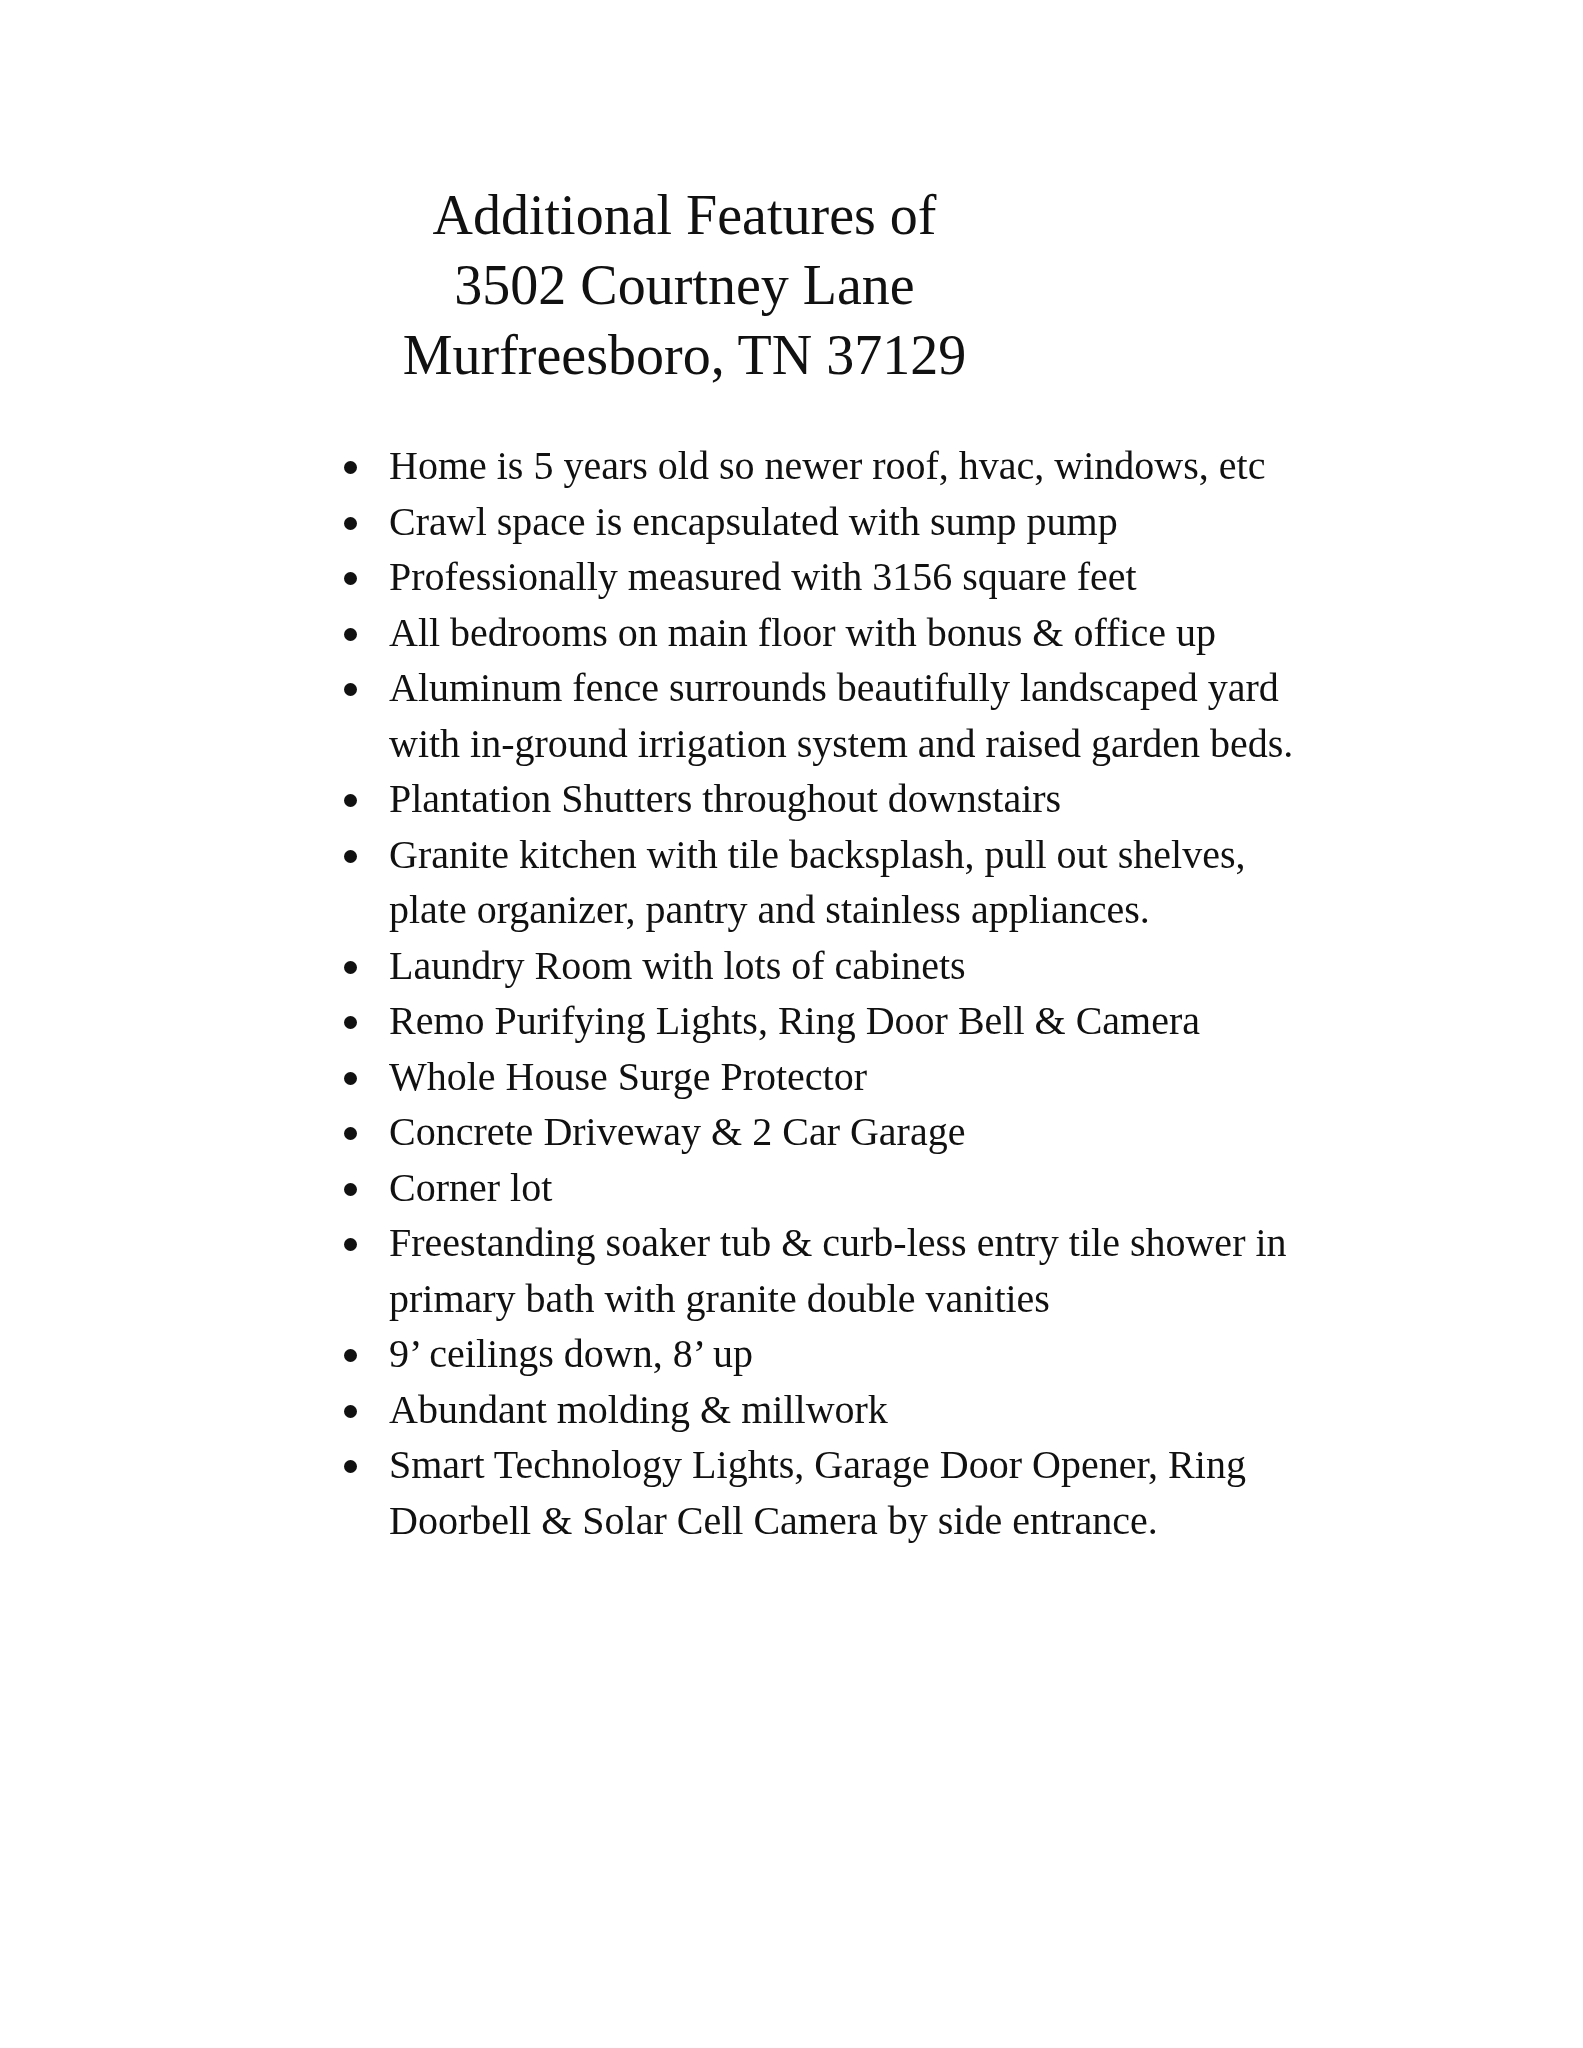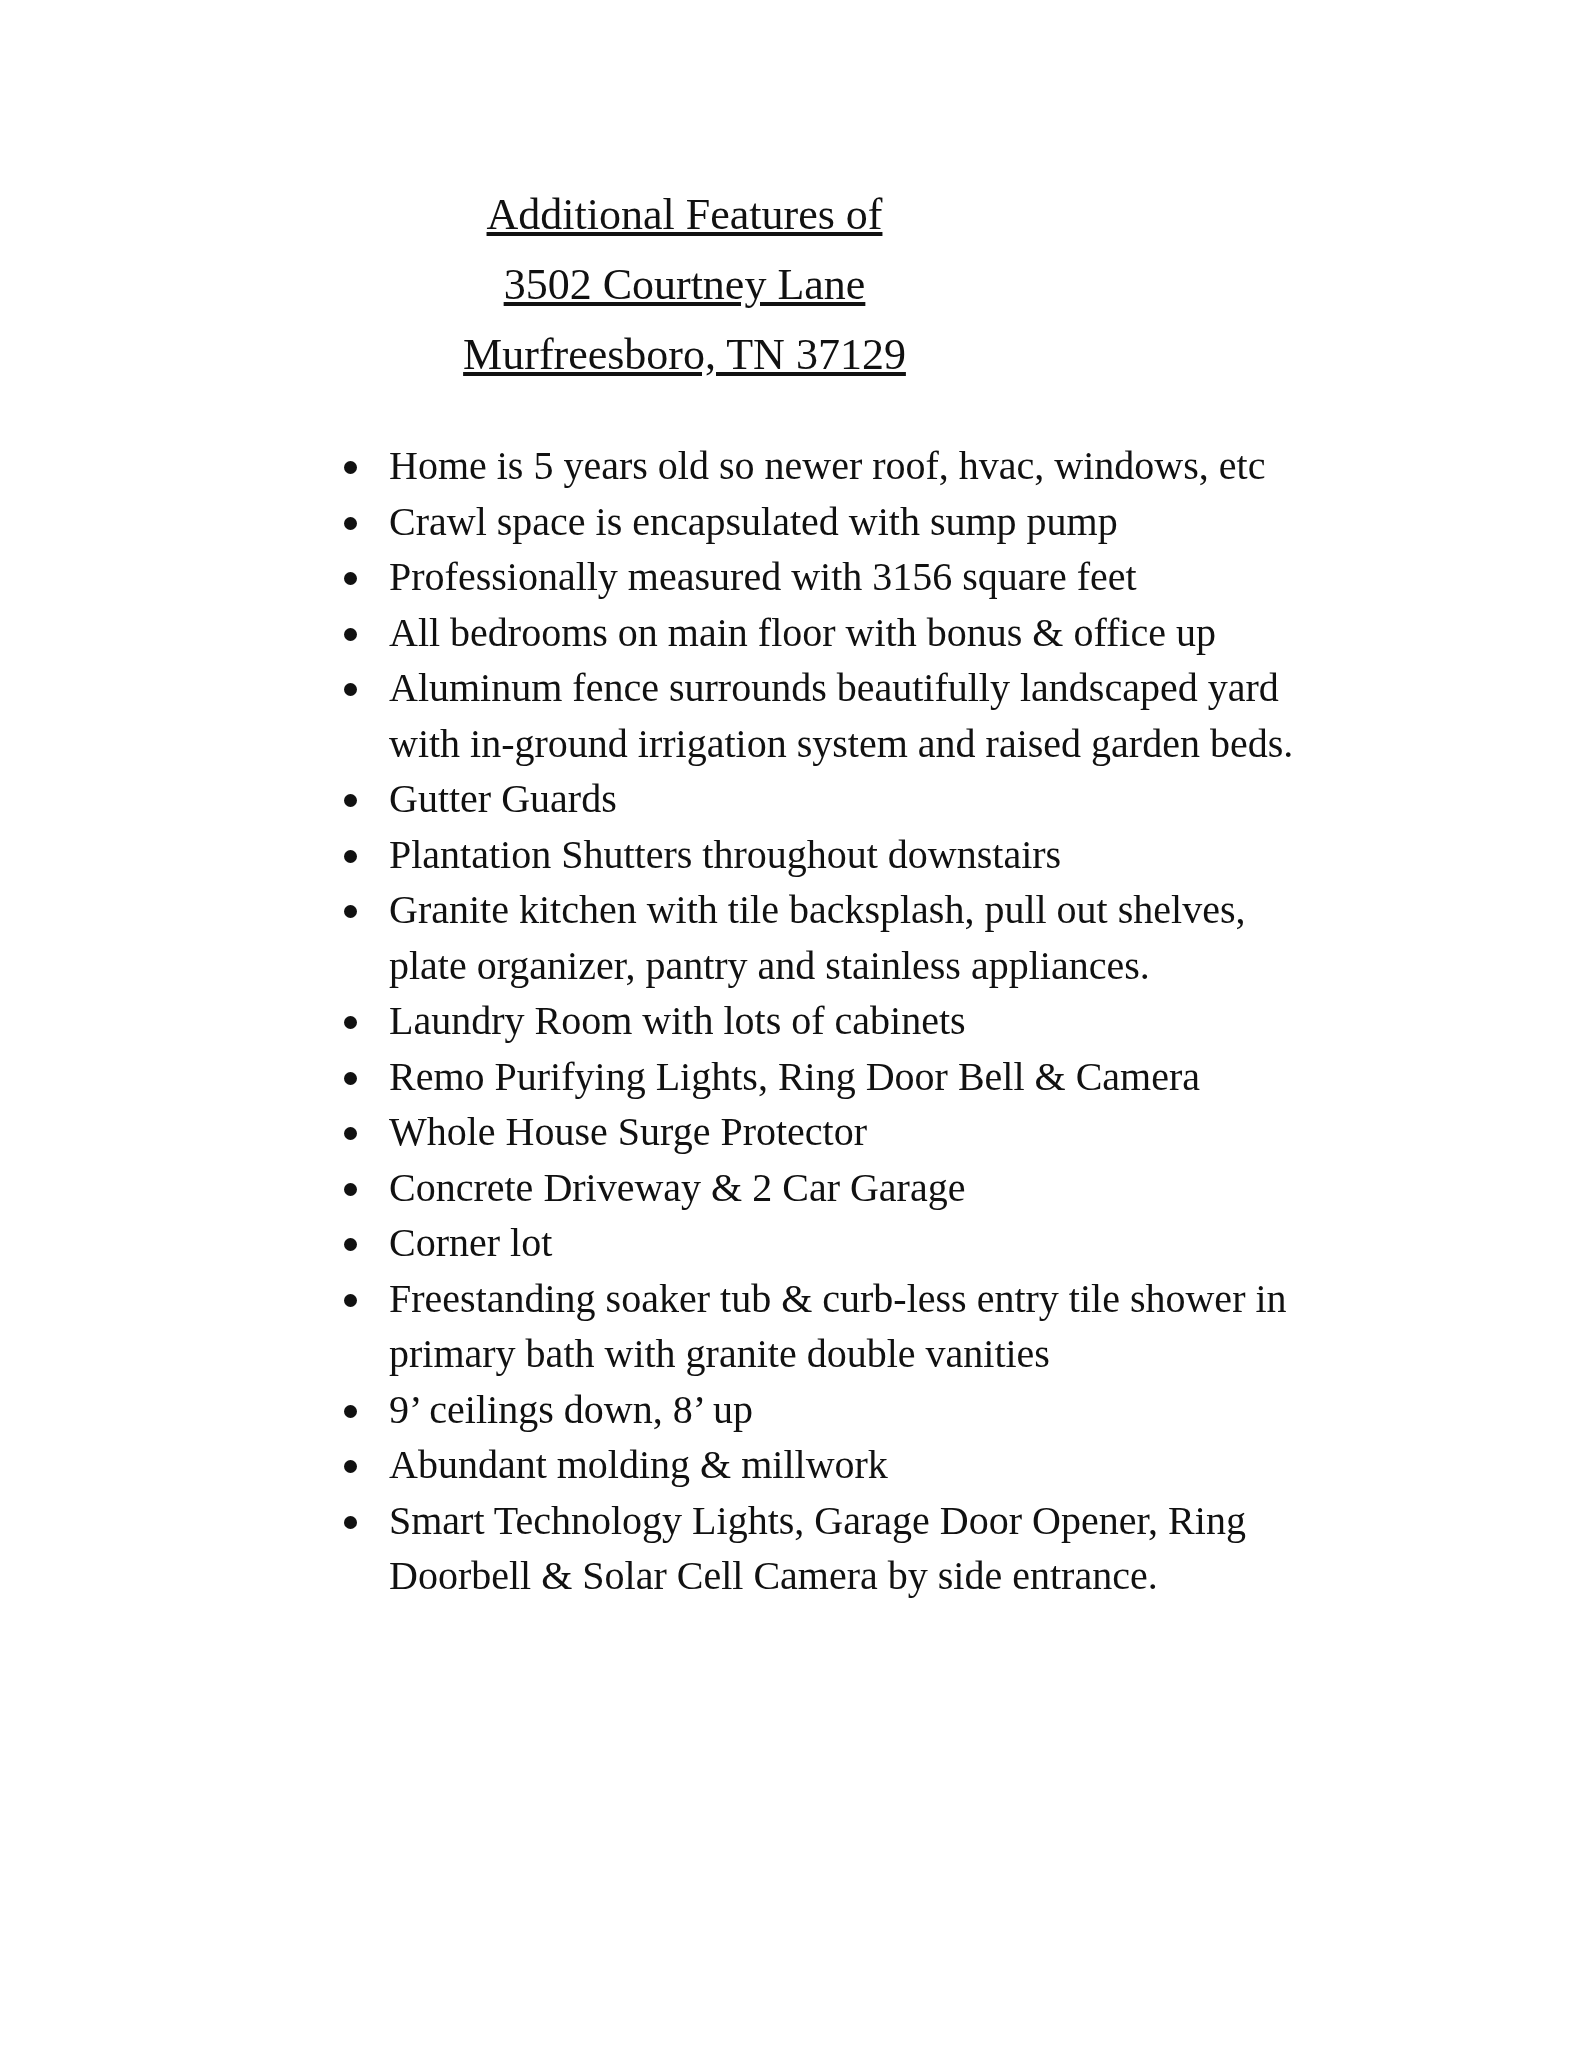--- a/index.html
+++ b/index.html
@@ -1,19 +1,19 @@
 <!DOCTYPE html>
 <html><head>
 <meta charset="utf-8">
 <style>
   html, body { margin: 0; padding: 0; background: #ffffff; }
   body { width: 1583px; height: 2048px; position: relative; overflow: hidden;
          font-family: "Liberation Serif", "DejaVu Serif", serif; color: #111111; }
   .title { position: absolute; left: 0; width: 1361px; top: 180px; text-align: center;
-           font-size: 44px; line-height: 70px; text-decoration: underline; }
+           font-size: 56px; line-height: 70px; }
   .title div { padding-left: 8px; }
   .features { position: absolute; left: 318px; top: 422px; width: 1120px; margin: 16px; padding: 0; list-style: none;
               font-size: 40px; line-height: 55.5px; }
   .features li { position: relative; padding-left: 55px; }
   .bullet { position: absolute; left: 10px; top: 23px; width: 13px; height: 13px; border-radius: 50%; background: #111; }
 </style>
 </head>
 <body>
 
 <div class="title">
@@ -36,24 +36,20 @@
       <div>Professionally measured with 3156 square feet</div>
     </li>
     <li>
       <span class="bullet"></span>
       <div>All bedrooms on main floor with bonus &amp; office up</div>
     </li>
     <li>
       <span class="bullet"></span>
       <div>Aluminum fence surrounds beautifully landscaped yard</div>
       <div>with in-ground irrigation system and raised garden beds.</div>
-    </li>
-    <li>
-      <span class="bullet"></span>
-      <div>Gutter Guards</div>
     </li>
     <li>
       <span class="bullet"></span>
       <div>Plantation Shutters throughout downstairs</div>
     </li>
     <li>
       <span class="bullet"></span>
       <div>Granite kitchen with tile backsplash, pull out shelves,</div>
       <div>plate organizer, pantry and stainless appliances.</div>
     </li>

